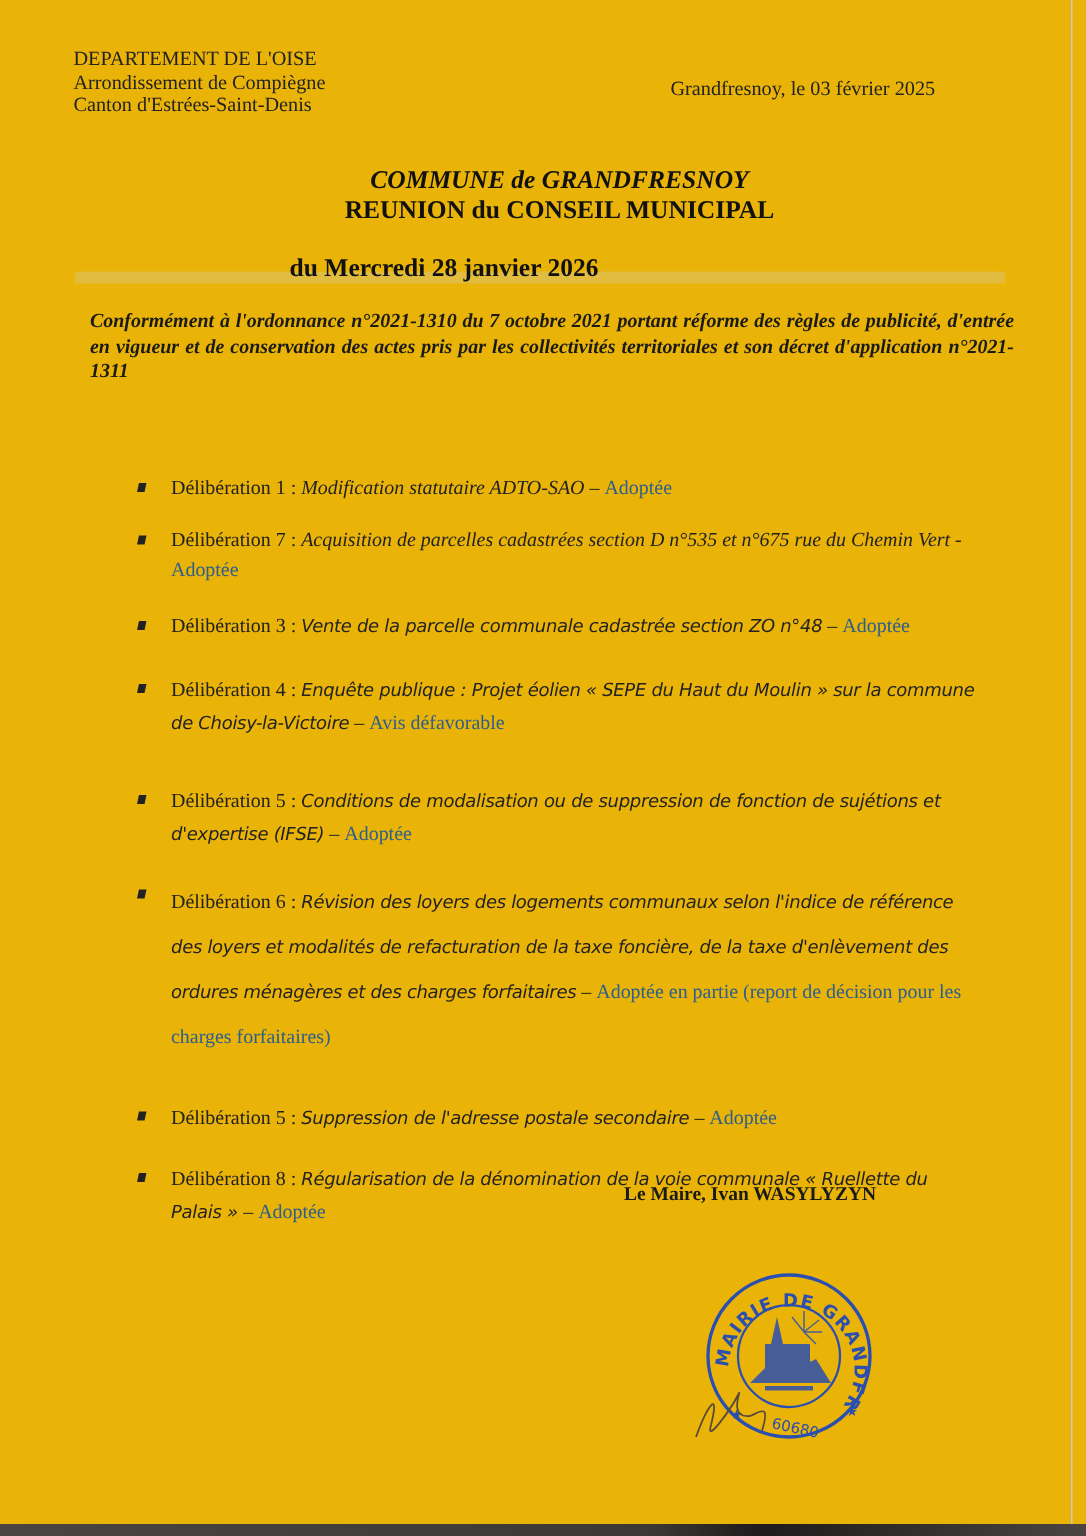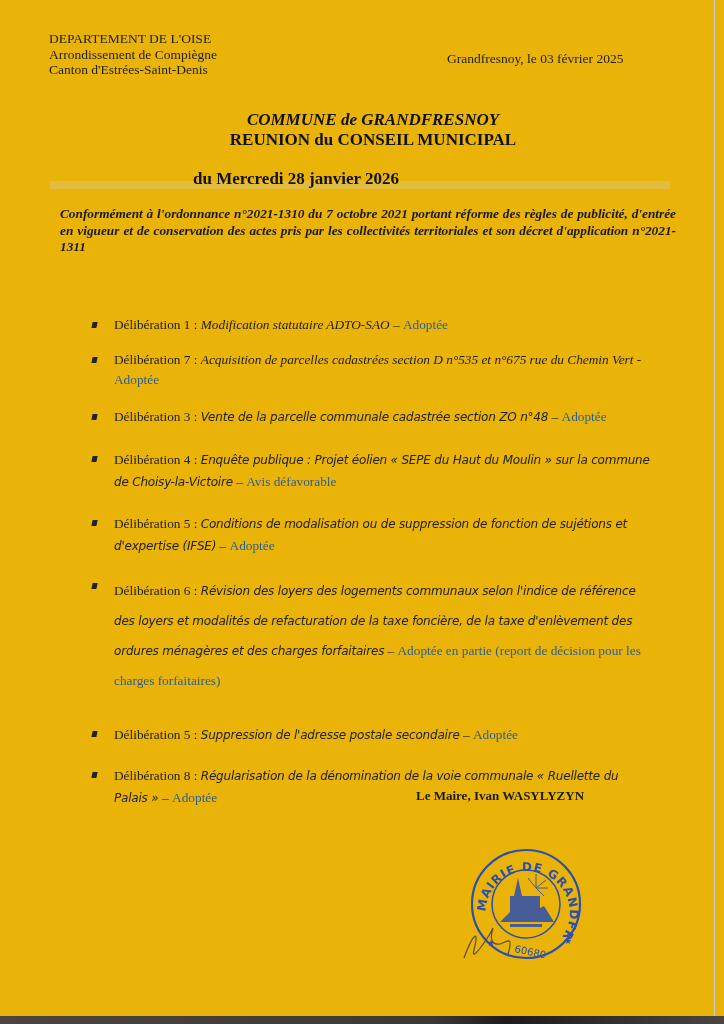--- a/index.html
+++ b/index.html
@@ -184,21 +184,21 @@
       <span class="label">Délibération 1 : </span><span class="desc">Modification statutaire ADTO-SAO</span><span> – </span><span class="result">Adoptée</span>
     </li>
     <li class="delib-item" style="margin-bottom:17px;">
       <span class="bullet"></span>
       <span class="label">Délibération 7 : </span><span class="desc">Acquisition de parcelles cadastrées section D n°535 et n°675 rue du Chemin Vert</span><span> - </span><span class="result">Adoptée</span>
     </li>
     <li class="delib-item" style="margin-bottom:22px;">
       <span class="bullet"></span>
       <span class="label">Délibération 3 : </span><span class="desc sans">Vente de la parcelle communale cadastrée section ZO n°48</span><span> – </span><span class="result">Adoptée</span>
     </li>
-    <li class="delib-item" style="line-height:22px; margin-bottom:20px;">
+    <li class="delib-item" style="line-height:22px; margin-bottom:30px;">
       <span class="bullet"></span>
       <span class="label">Délibération 4 : </span><span class="desc sans">Enquête publique : Projet éolien « SEPE du Haut du Moulin » sur la commune de Choisy-la-Victoire</span><span> – </span><span class="result">Avis défavorable</span>
     </li>
     <li class="delib-item" style="line-height:22px; margin-bottom:19px;">
       <span class="bullet"></span>
       <span class="label">Délibération 5 : </span><span class="desc sans">Conditions de modalisation ou de suppression de fonction de sujétions et d'expertise (IFSE)</span><span> – </span><span class="result">Adoptée</span>
     </li>
     <li class="delib-item" style="line-height:30px; margin-bottom:28px;">
       <span class="bullet"></span>
       <span class="label">Délibération 6 : </span><span class="desc sans">Révision des loyers des logements communaux selon l'indice de référence des loyers et modalités de refacturation de la taxe foncière, de la taxe d'enlèvement des ordures ménagères et des charges forfaitaires</span><span> – </span><span class="result">Adoptée en partie (report de décision pour les charges forfaitaires)</span>

